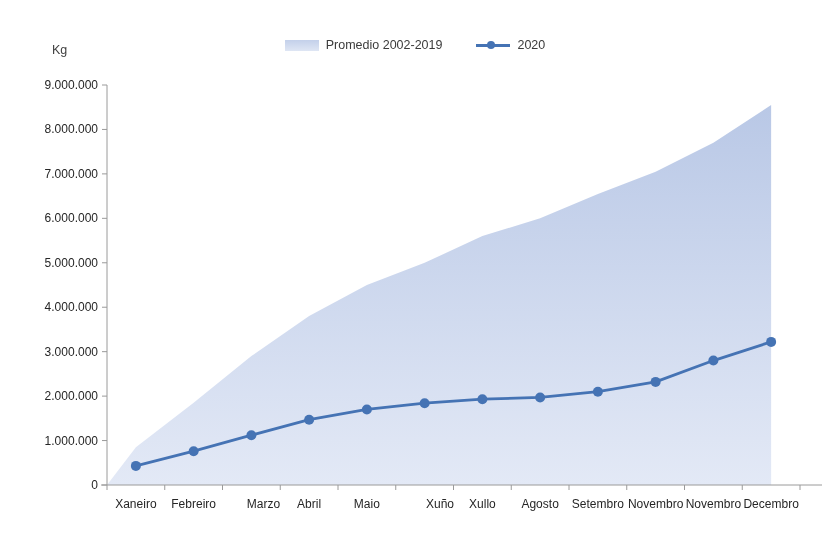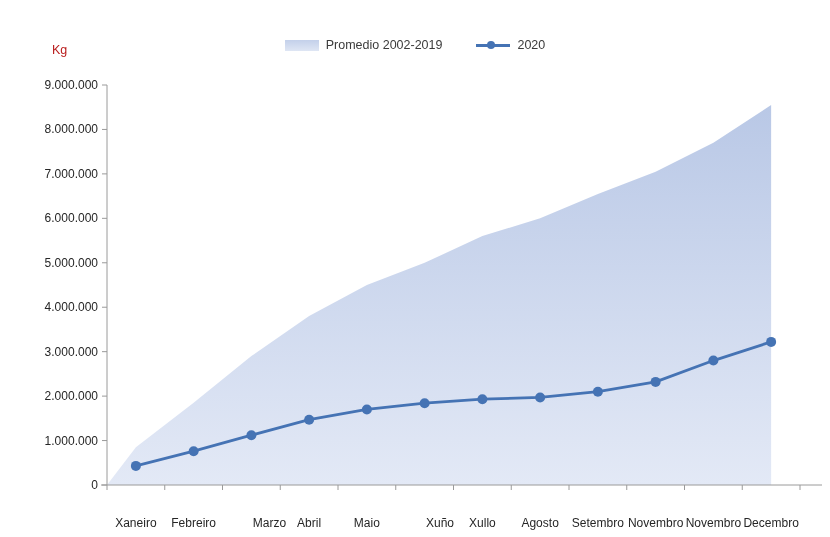--- a/index.html
+++ b/index.html
@@ -66,21 +66,21 @@
     width: 8px;
     height: 8px;
     border-radius: 50%;
     background: #4573b4;
   }
   .y-axis-title {
     position: absolute;
     left: 52px;
     top: 43px;
     font-size: 12.5px;
-    color: #b91c1c;
+    color: #404040;
   }
   .ytick-label {
     position: absolute;
     right: 0;
     width: 100%;
     text-align: right;
     font-size: 12px;
     color: #262626;
     transform: translateY(-50%);
     white-space: nowrap;
@@ -91,21 +91,20 @@
     left: 0;
     width: 98px;
   }
   .xtick-label {
     position: absolute;
     font-size: 12px;
     color: #262626;
     transform: translateX(-50%);
     white-space: nowrap;
     top: 497px;
-    margin-top: 19px;
   }
   svg.plot {
     position: absolute;
     left: 0;
     top: 0;
   }
 </style>
 </head>
 <body>
 
@@ -152,21 +151,21 @@
       <div class="ytick-wrap" style="top: 440.556px;">
         <div class="ytick-label">1.000.000</div>
       </div>
       <div class="ytick-wrap" style="top: 485px;">
         <div class="ytick-label">0</div>
       </div>
     </div>
   <div id="xtick-container">
       <div class="xtick-label" style="left: 135.875px;">Xaneiro</div>
       <div class="xtick-label" style="left: 193.625px;">Febreiro</div>
-      <div class="xtick-label" style="left: 246px; padding-left: 47px;">Marzo</div>
+      <div class="xtick-label" style="left: 240px; padding-left: 47px;">Marzo</div>
       <div class="xtick-label" style="left: 309.125px;">Abril</div>
       <div class="xtick-label" style="left: 366.875px;">Maio</div>
       <div class="xtick-label" style="left: 440px;">Xuño</div>
       <div class="xtick-label" style="left: 482.375px;">Xullo</div>
       <div class="xtick-label" style="left: 540.125px;">Agosto</div>
       <div class="xtick-label" style="left: 597.875px;">Setembro</div>
       <div class="xtick-label" style="left: 655.625px;">Novembro</div>
       <div class="xtick-label" style="left: 713.375px;">Novembro</div>
       <div class="xtick-label" style="left: 771.125px;">Decembro</div>
     </div>

